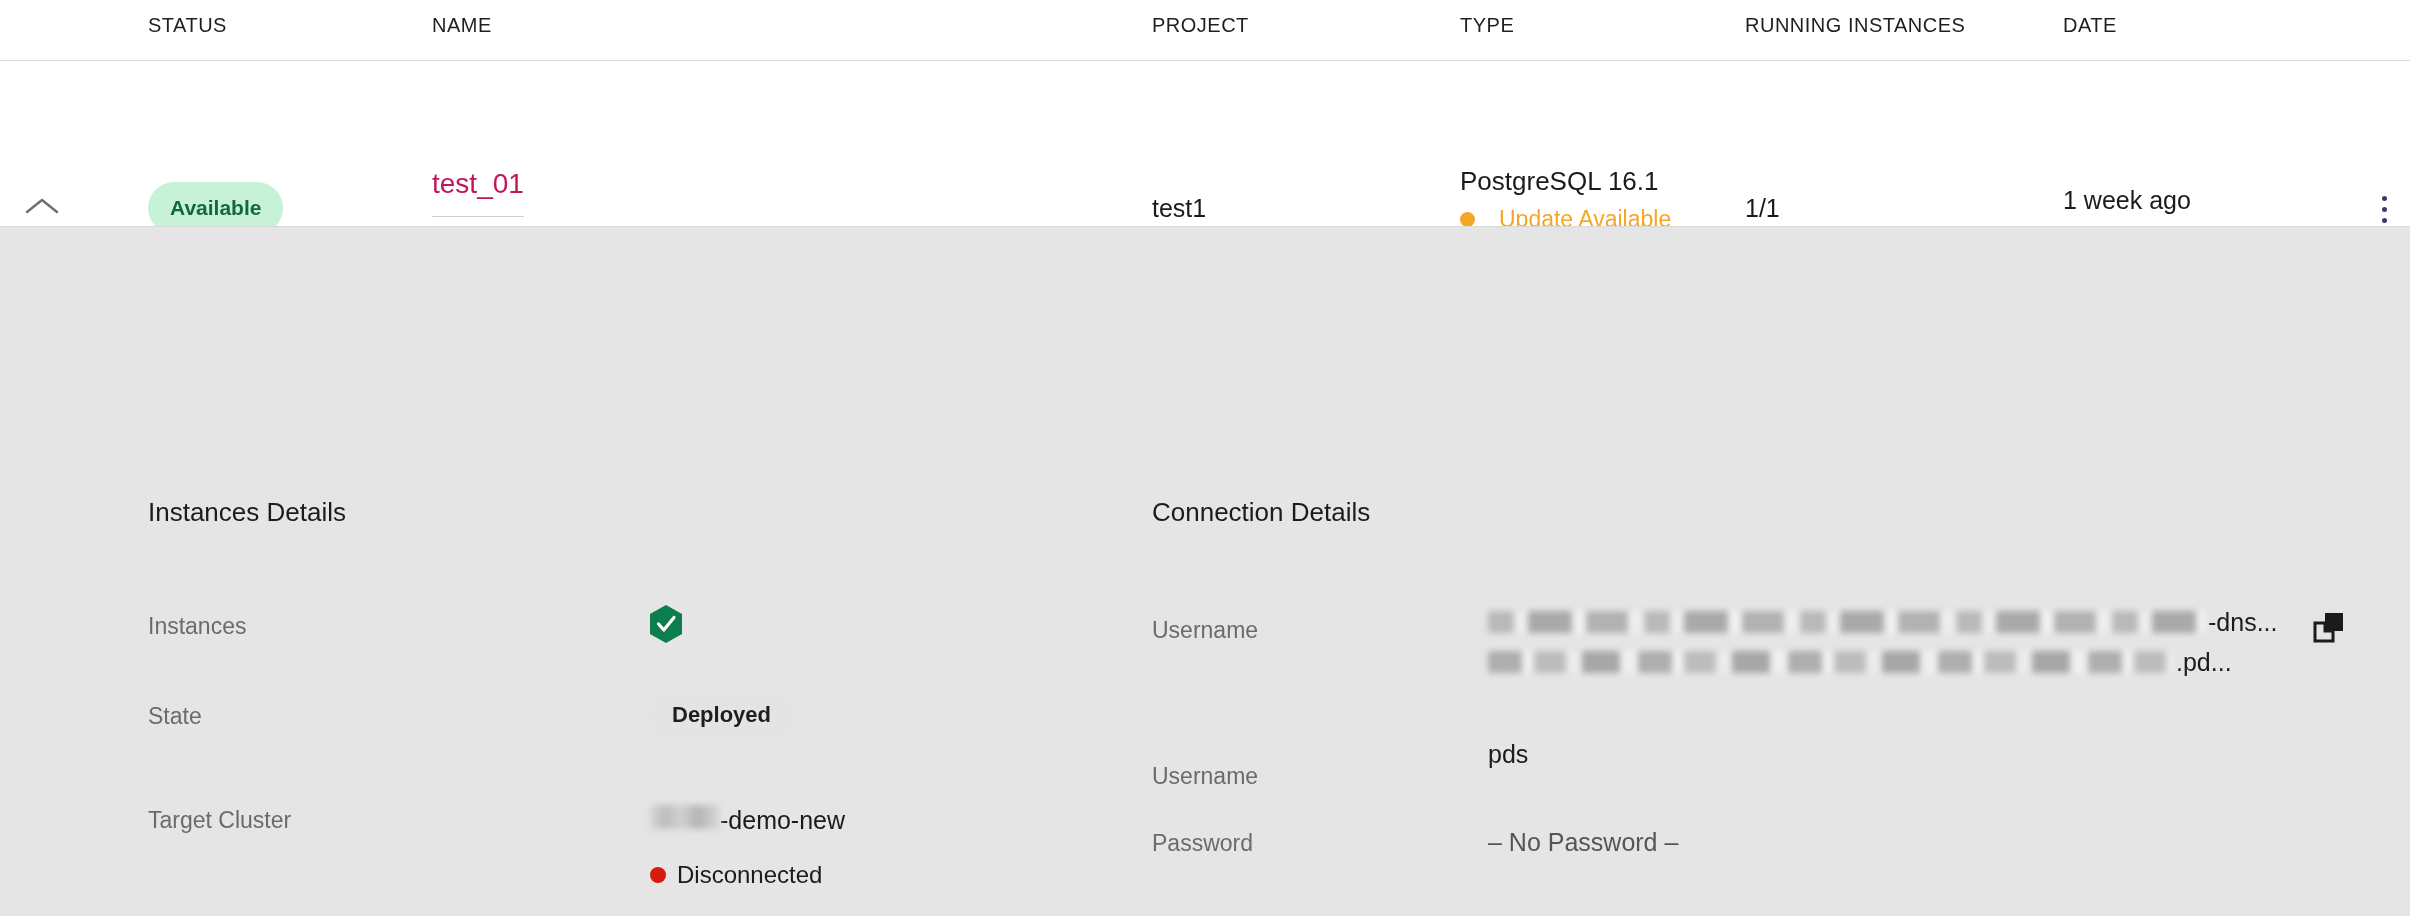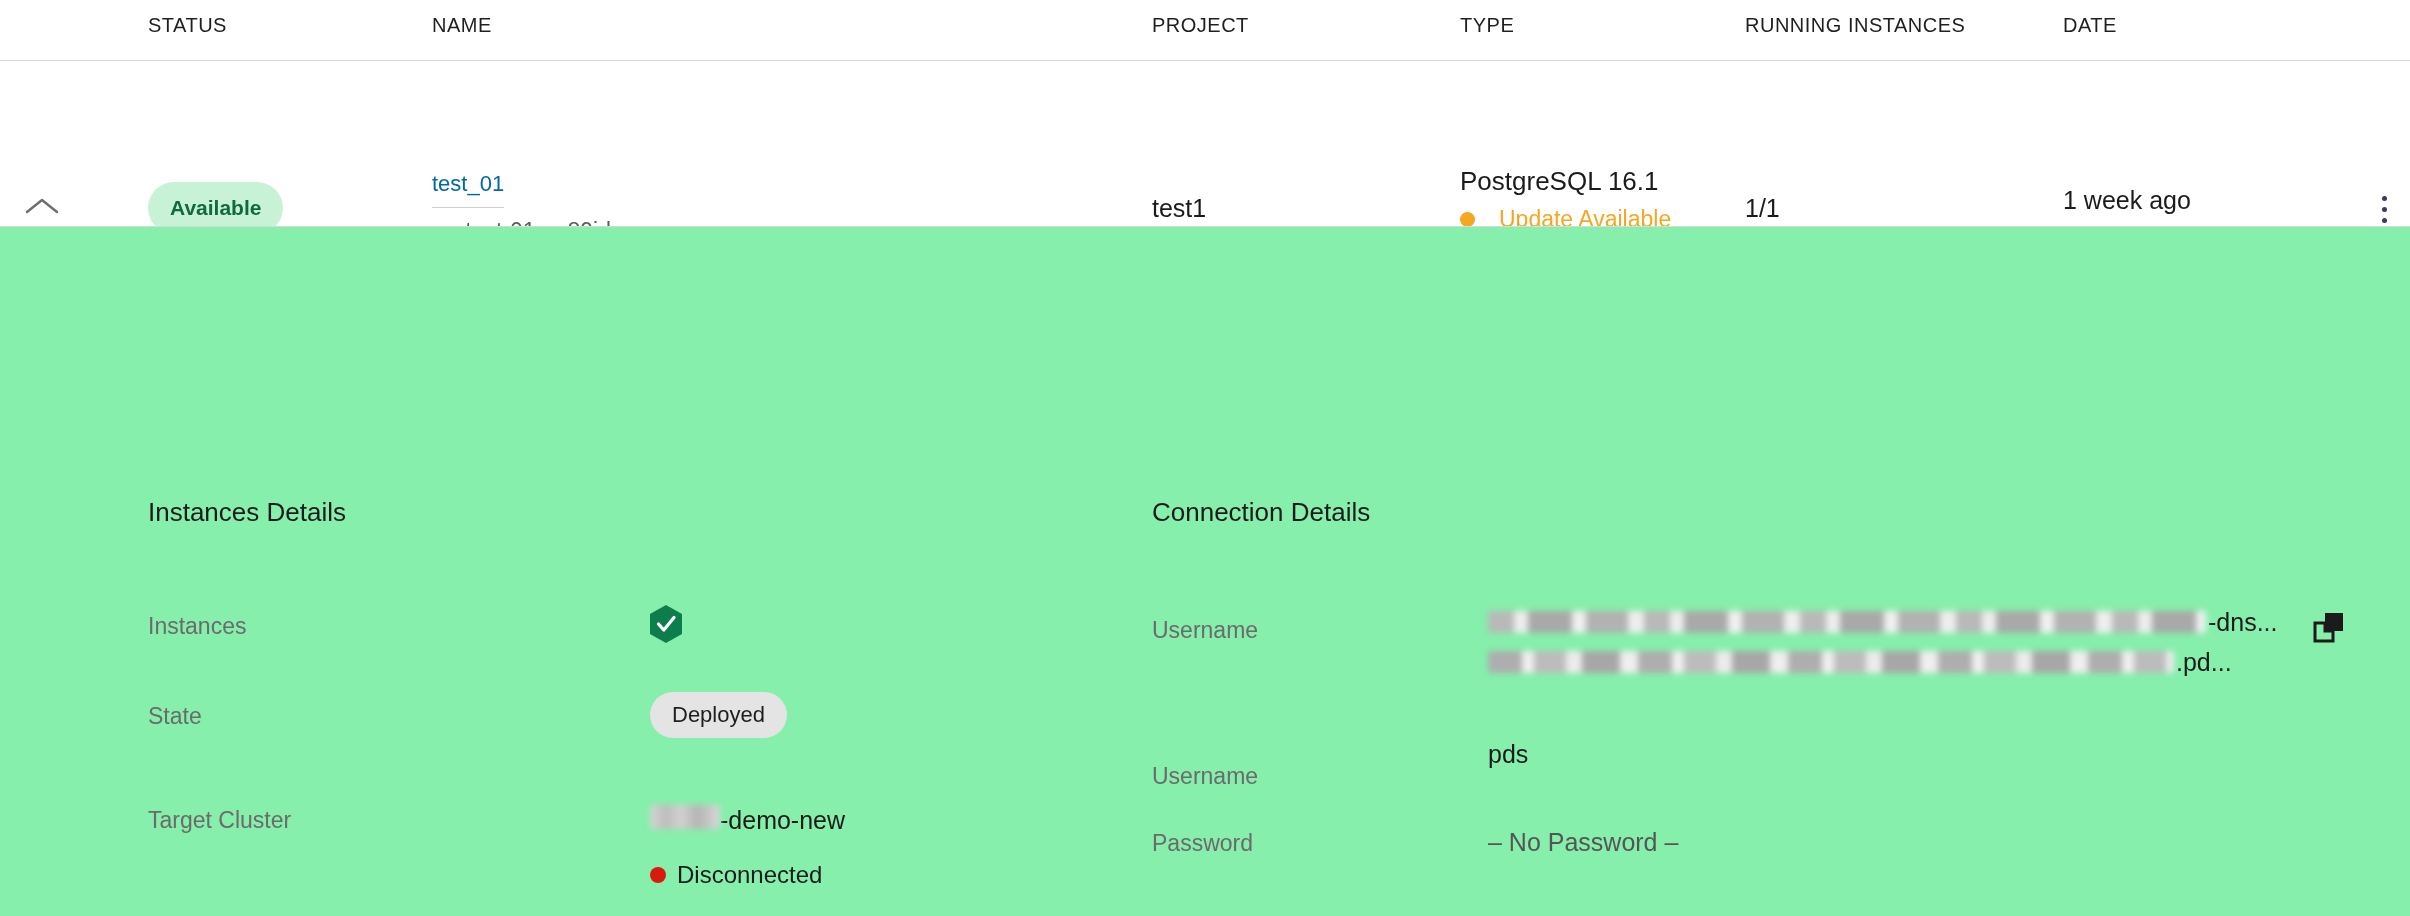--- a/index.html
+++ b/index.html
@@ -85,26 +85,26 @@
     font-size: 21px;
     font-weight: 700;
     white-space: nowrap;
   }
 
   .name-cell {
     position: absolute;
     left: 432px; top: 104px;
   }
   .name-primary {
-    font-size: 22px;
-    color: #0369a1;
+    font-size: 28px;
+    color: #be185d;
     line-height: 36px;
     border-bottom: 1px solid #cfcfcf;
     display: inline-block;
-    padding-bottom: 5px;
+    padding-bottom: 14px;
     cursor: pointer;
   }
   .name-secondary {
     font-size: 23px;
     color: #5c5c5c;
     line-height: 34px;
     border-bottom: 1px solid #cfcfcf;
     display: inline-block;
     margin-top: 6px;
     cursor: pointer;
@@ -177,21 +177,21 @@
     border-radius: 50%;
     background: #3f3470;
   }
 
   
   .panel {
     position: absolute;
     left: 0; top: 227px;
     width: 2410px;
     height: 689px;
-    background: #86efac;
+    background: #e5e5e5;
   }
 
   .section-title {
     position: absolute;
     font-size: 26px;
     color: #1b1b1b;
     white-space: nowrap;
   }
   .title-instances  { left: 148px; top: 270px; }
   .title-connection { left: 1152px; top: 270px; }
@@ -218,21 +218,21 @@
     position: absolute;
     left: 650px; top: 465px;
     height: 46px;
     padding: 0 22px;
     display: flex;
     align-items: center;
     border-radius: 23px;
     background: #e4e4e4;
     color: #1e1e1e;
     font-size: 22px;
-    font-weight: 400;
+    font-weight: 700;
     white-space: nowrap;
   }
   .val-target {
     position: absolute;
     left: 650px; top: 578px;
     display: flex;
     align-items: baseline;
     font-size: 25px;
     color: #1b1b1b;
     white-space: nowrap;

